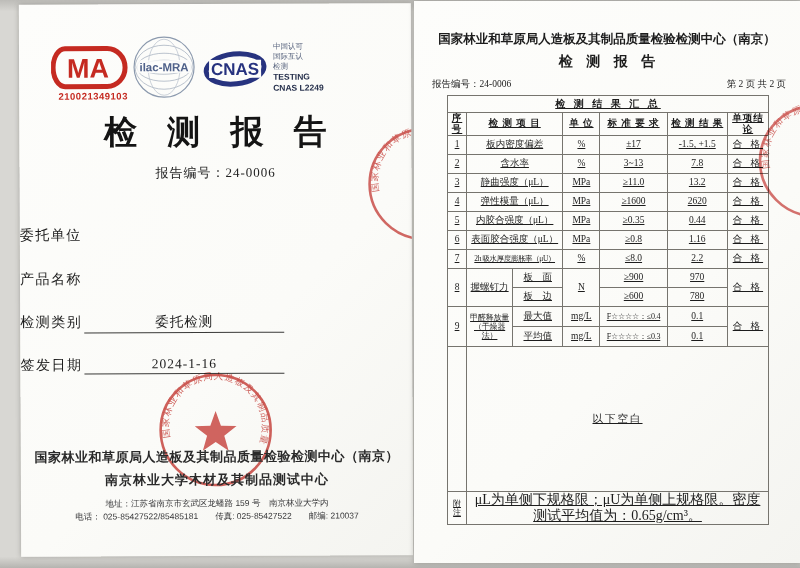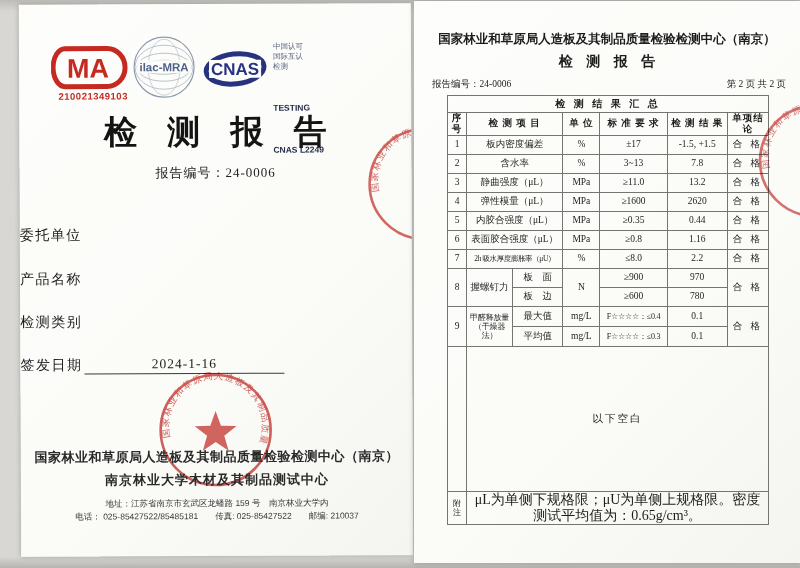--- a/index.html
+++ b/index.html
@@ -11,21 +11,21 @@
   .page-left  { left:20px; top:4px; width:392px; height:552px; transform:rotate(-0.25deg); }
   .page-right { left:414px; top:1px; width:386px; height:562px; }
 
   
   .cma-box { position:absolute; left:32px; top:40px; width:78px; height:46px; }
   .cma-num { position:absolute; left:26px; top:86px; width:96px; text-align:center; color:#c52a21; font-size:9.5px; font-weight:bold; font-family:"Liberation Sans",sans-serif; letter-spacing:.5px; }
   .ilac-box { position:absolute; left:112px; top:30px; width:66px; height:66px; }
   .cnas-box { position:absolute; left:184px; top:44px; width:64px; height:42px; }
   .cnas-cert { position:absolute; left:254px; top:38px; font-family:"Liberation Sans",sans-serif; }
   .cnas-cert .gray { font-size:7.5px; color:#55617c; line-height:1.35; }
-  .cnas-cert .bold { font-size:8.5px; color:#26304c; font-weight:bold; line-height:1.25;margin-top:31px; }
+  .cnas-cert .bold { font-size:8.5px; color:#26304c; font-weight:bold; line-height:1.25; }
 
   .lp-title { position:absolute; left:0; top:106px; width:100%; text-align:center; font-size:33px; font-weight:bold; color:#141414; letter-spacing:11px; text-indent:11px; }
   .lp-repno { position:absolute; left:0; top:160px; width:100%; text-align:center; font-size:13px; color:#222; letter-spacing:1px; }
   .field { position:absolute; display:flex; width:264px; }
   .field .flabel { width:64px; font-size:14px; letter-spacing:1.5px; color:#1c1c1c; white-space:nowrap; }
   .field .fvalue { flex:1; border-bottom:1px solid #3a3a38; text-align:center; font-size:13.5px; color:#1c1c1c; letter-spacing:1px; padding-bottom:1px; white-space:nowrap; }
   .f1 { top:222px; } .f2 { top:266px; } .f3 { top:309px; } .f4 { top:352px; }
   .f1 .fvalue { letter-spacing:.5px; }
 
   .lp-footer { position:absolute; width:100%; text-align:center; color:#2a2a2a; font-family:"Liberation Sans",sans-serif; }
@@ -37,21 +37,21 @@
   .seal { position:absolute; mix-blend-mode:multiply; opacity:.92; }
   .seal-main  { left:135px; top:366px; width:120px; height:120px; }
   .seal-edge-l{ left:345px; top:121px; width:120px; height:120px; }
   .seal-edge-r{ left:341px; top:100px; width:120px; height:120px; }
 
   
   .rp-org   { position:absolute; top:30px; width:100%; text-align:center; font-size:12.5px; font-weight:bold; color:#1d1d1d; font-family:"Liberation Sans",sans-serif; }
   .rp-title { position:absolute; top:52px; width:100%; text-align:center; font-size:14px; font-weight:bold; letter-spacing:5px; text-indent:5px; color:#1d1d1d; }
   .rp-meta  { position:absolute; top:77px; left:18px; right:14px; display:flex; justify-content:space-between; font-size:9.5px; color:#222; }
 
-  table.results { position:absolute; left:33px; top:94px; width:322px; border-collapse:collapse; table-layout:fixed; font-size:9.5px; color:#1d1d1d; }
+  table.results { position:absolute; left:33px; top:94px; width:322px; border-collapse:collapse; table-layout:fixed; font-size:9.5px; color:#1d1d1d;text-decoration:underline; }
   table.results td { border:1px solid #76746e; text-align:center; vertical-align:middle; padding:0 2px; line-height:1.15; overflow:hidden; }
   table.results { border:1.5px solid #55534e; }
   td.ttl  { font-weight:bold; letter-spacing:3px; font-size:10px; }
   tr.hd td { font-weight:bold; letter-spacing:1px; }
   td.left { text-align:left; padding-left:4px; }
   td.pass { letter-spacing:3px; white-space:nowrap; }
   td.sm   { font-size:8px; letter-spacing:-.2px; }
   td.xs   { font-size:7.5px; letter-spacing:-.4px; padding-left:2px; }
   td.blank{ vertical-align:top; padding-top:4px; font-size:10.5px; letter-spacing:2px; text-align:center; }
   td.note { font-size:14px; padding:2px 4px; letter-spacing:0; }
@@ -105,20 +105,21 @@
   </svg>
 
   <div class="field f1">
     <span class="flabel">委托单位</span>
   </div>
   <div class="field f2">
     <span class="flabel">产品名称</span>
   </div>
   <div class="field f3">
     <span class="flabel">检测类别</span>
+    <span class="fvalue">委托检测</span>
   </div>
   <div class="field f4">
     <span class="flabel">签发日期</span>
     <span class="fvalue">2024-1-16</span>
   </div>
 
   <svg class="seal seal-main" viewBox="0 0 120 120">
     <circle cx="60" cy="60" r="55" fill="none" stroke="#c9413c" stroke-width="2.6" opacity=".9"></circle>
     <polygon points="60,41 65.3,55.7 80.9,56.2 68.6,65.8 72.9,80.8 60,72 47.1,80.8 51.4,65.8 39.1,56.2 54.7,55.7" fill="#c9413c" opacity=".88"></polygon>
     <defs>

